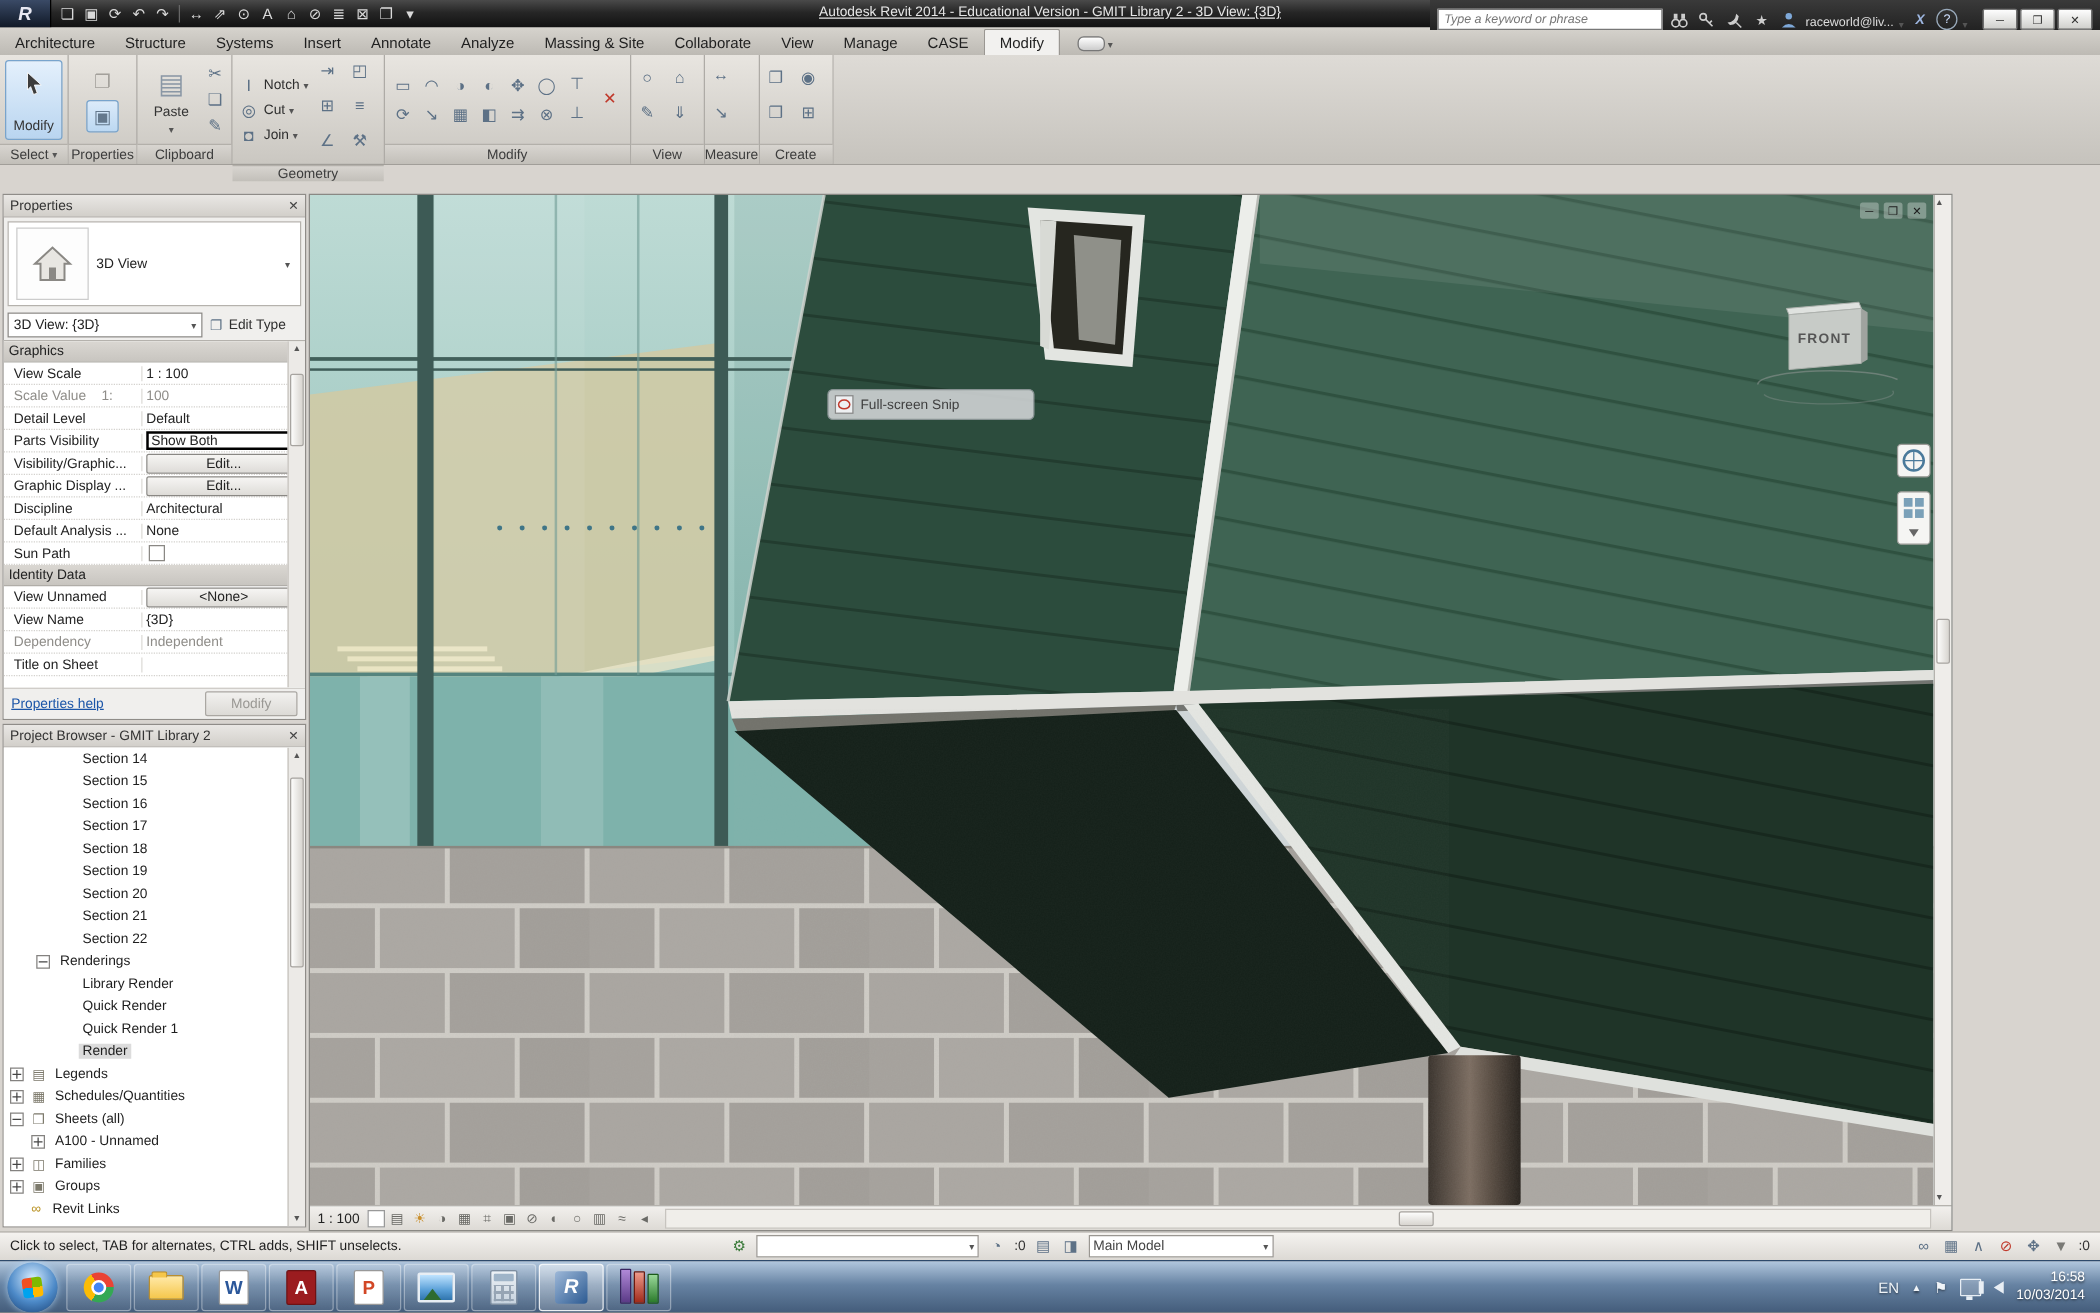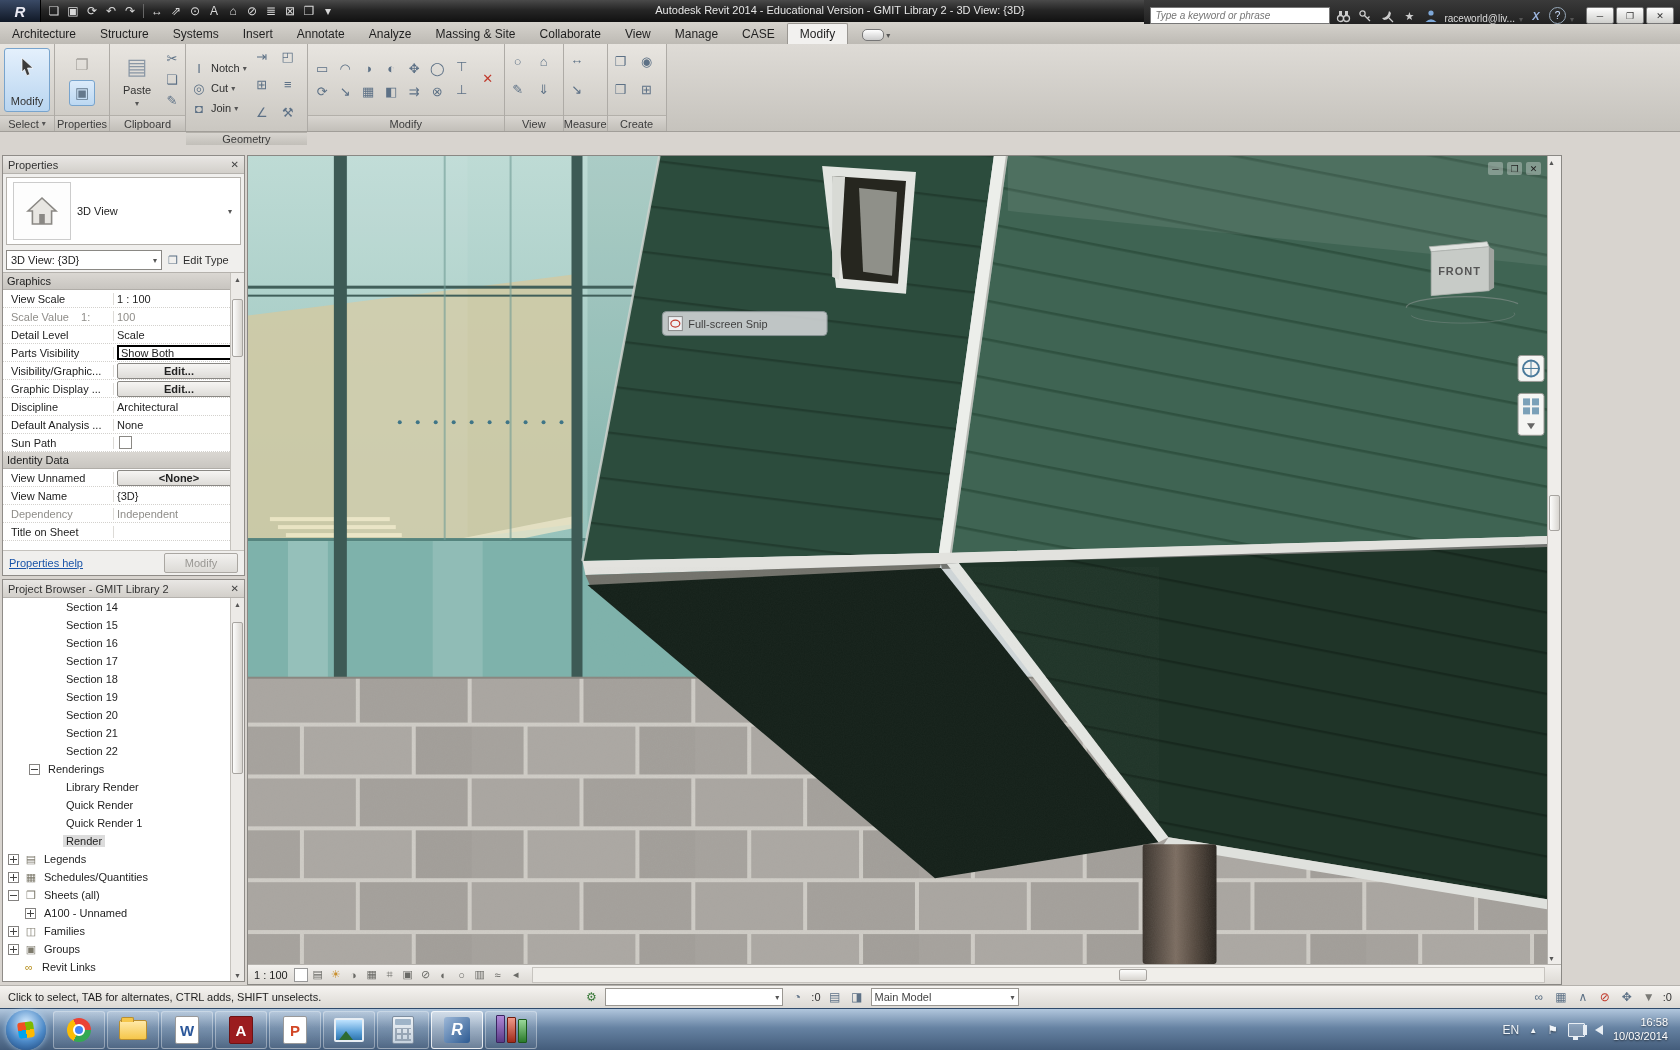--- a/index.html
+++ b/index.html
@@ -7,21 +7,21 @@
         font-family:"Liberation Sans",sans-serif;font-size:11px;color:#222;
         background:#d8d4cf;}
   
   .titlebar{position:absolute;left:0;top:0;width:1680px;height:22px;
     background:linear-gradient(#4a4a4a,#262626 45%,#111);display:flex;align-items:center;color:#ddd;}
   .logo{width:40px;height:22px;background:linear-gradient(#3a4a66,#101826);display:flex;align-items:center;justify-content:center;
     color:#e8e8f2;font-weight:bold;font-size:15px;font-style:italic;border-right:1px solid #000;}
   .qat{display:flex;align-items:center;gap:1px;padding:0 4px;}
   .qi{width:18px;height:18px;display:flex;align-items:center;justify-content:center;color:#d9d9d9;font-size:12px;border-radius:2px;}
   .qsep{width:1px;height:14px;background:#666;margin:0 3px;}
-  .title-text{position:absolute;left:0;right:0;text-align:center;top:4px;font-size:11px;color:#e6e6e6;pointer-events:none;}
+  .title-text{position:absolute;left:0;right:0;text-align:center;top:4px;font-size:11px;color:#e6e6e6;pointer-events:none;text-decoration:underline;}
   .infocenter{margin-left:auto;display:flex;align-items:flex-end;gap:4px;background:linear-gradient(#3c3c3c,#222);padding:0 6px;height:26px;z-index:5;}
   .search{width:170px;height:15px;border:1px solid #777;background:#fff;color:#777;font-style:italic;font-size:10px;padding:0 4px;font-family:"Liberation Sans",sans-serif;}
   .ici{width:18px;height:16px;display:flex;align-items:center;justify-content:center;color:#ccc;}
   .acct{color:#ddd;font-size:10px;}
   .xchg{color:#9db6e0;font-weight:bold;font-style:italic;}
   .helpq{width:15px;height:15px;border-radius:50%;border:1px solid #9ab;color:#cfe0ff;display:flex;align-items:center;justify-content:center;font-size:10px;}
   .winbtns{display:flex;gap:2px;margin-left:8px;}
   .wb{width:26px;height:15px;background:linear-gradient(#fdfdfd,#cfcfcc);border:1px solid #777;border-radius:2px;color:#333;
      display:flex;align-items:center;justify-content:center;font-size:9px;}
   
@@ -65,21 +65,21 @@
   .combo .caret{margin-left:auto;}
   .editType{display:flex;align-items:center;gap:3px;color:#2e2e2e;}
   .pgrid{flex:1;background:#fff;border-top:1px solid #b5b2ad;position:relative;overflow:hidden;}
   .sech{height:16px;background:linear-gradient(#dad7d2,#c8c5c0);border-bottom:1px solid #b0ada8;display:flex;align-items:center;padding:0 4px;color:#222;}
   .sech .chev{margin-left:auto;color:#555;font-size:9px;}
   .prow{height:17px;display:flex;border-bottom:1px dotted #d3d1cd;align-items:center;}
   .plab{width:102px;padding-left:8px;color:#222;border-right:1px solid #dddbd7;white-space:pre;overflow:hidden;}
   .pval{flex:1;padding:0 3px;display:flex;align-items:center;color:#222;}
   .prow.dis .plab,.prow.dis .pval{color:#8f8d89;}
   .vfocus{border:2px solid #000;height:15px;flex:1;display:flex;align-items:center;padding:0 2px;background:#fff;box-sizing:border-box;}
-  .ebtn{flex:1;height:14px;background:linear-gradient(#f6f5f3,#dedcd8);border:1px solid #8a8884;border-radius:2px;display:flex;align-items:center;justify-content:center;color:#222;font-weight:bold;}
+  .ebtn{flex:1;height:14px;background:linear-gradient(#f6f5f3,#dedcd8);border:1px solid #8a8884;border-radius:2px;display:flex;align-items:center;justify-content:center;color:#222;}
   .chk{width:11px;height:11px;border:1px solid #8a8884;background:#fff;margin-left:2px;}
   .pscroll{position:absolute;right:0;top:0;bottom:0;width:13px;background:#eceae7;border-left:1px solid #c5c2bd;display:flex;flex-direction:column;align-items:center;}
   .pscroll .thumb{width:9px;height:56px;background:linear-gradient(90deg,#fdfdfc,#d8d5d0);border:1px solid #a7a4a0;border-radius:2px;margin-top:14px;}
   .sarr{font-size:7px;color:#555;height:12px;display:flex;align-items:center;}
   .helprow{height:24px;display:flex;align-items:center;padding:0 6px;background:#f0efed;border-top:1px solid #c5c2bd;}
   .hlink{color:#1b55a8;text-decoration:underline;}
   .applybtn{margin-left:auto;width:72px;height:18px;background:linear-gradient(#f2f1ef,#dcdad6);border:1px solid #aaa7a2;border-radius:2px;color:#9a9894;display:flex;align-items:center;justify-content:center;}
   
   .tree{flex:1;background:#fff;overflow:hidden;position:relative;}
   .tr{height:18px;display:flex;align-items:center;color:#1e1e1e;}
@@ -424,21 +424,21 @@
       <div class="prow">
           <span class="plab">View Scale</span>
           <span class="pval">1 : 100</span>
         </div>
       <div class="prow dis">
           <span class="plab">Scale Value    1:</span>
           <span class="pval">100</span>
         </div>
       <div class="prow">
           <span class="plab">Detail Level</span>
-          <span class="pval">Scale</span>
+          <span class="pval">Default</span>
         </div>
       <div class="prow">
           <span class="plab">Parts Visibility</span>
           <span class="pval">
             <span class="vfocus">Show Both</span>
           </span>
         </div>
       <div class="prow">
           <span class="plab">Visibility/Graphic...</span>
           <span class="pval">

